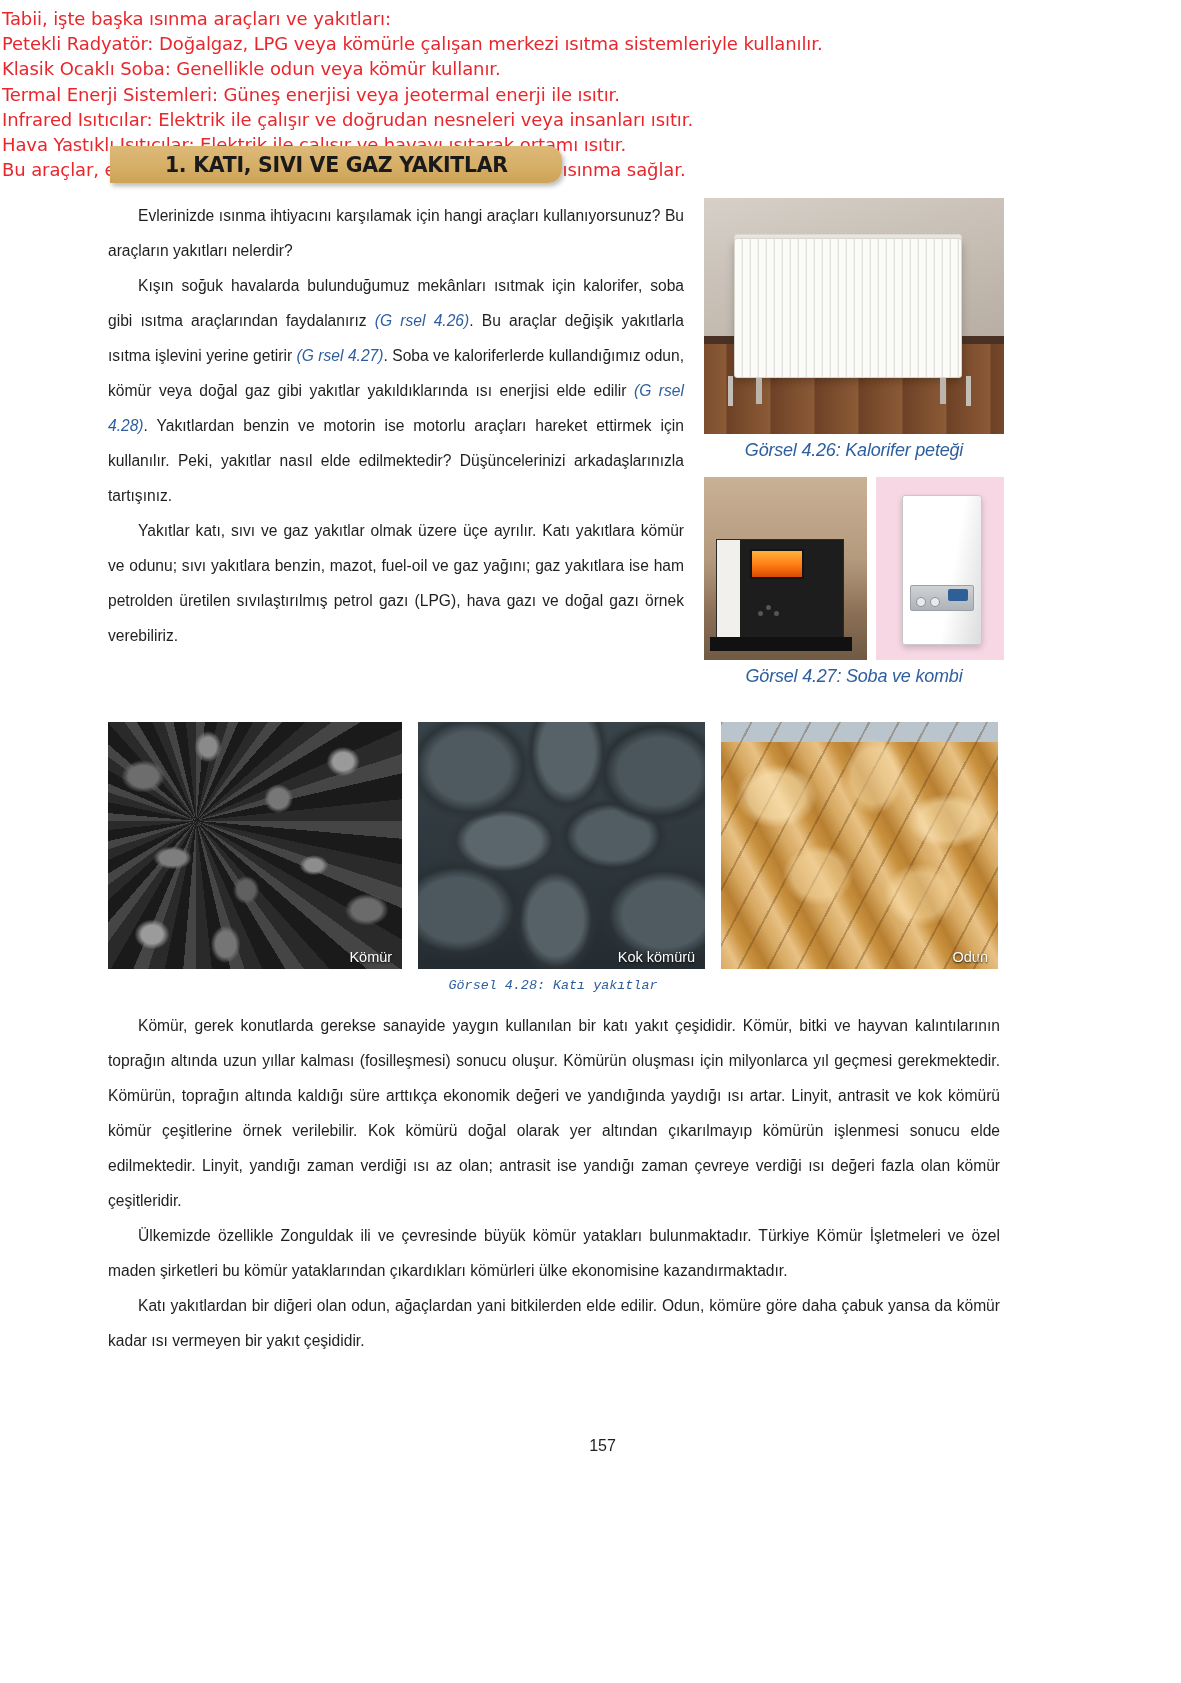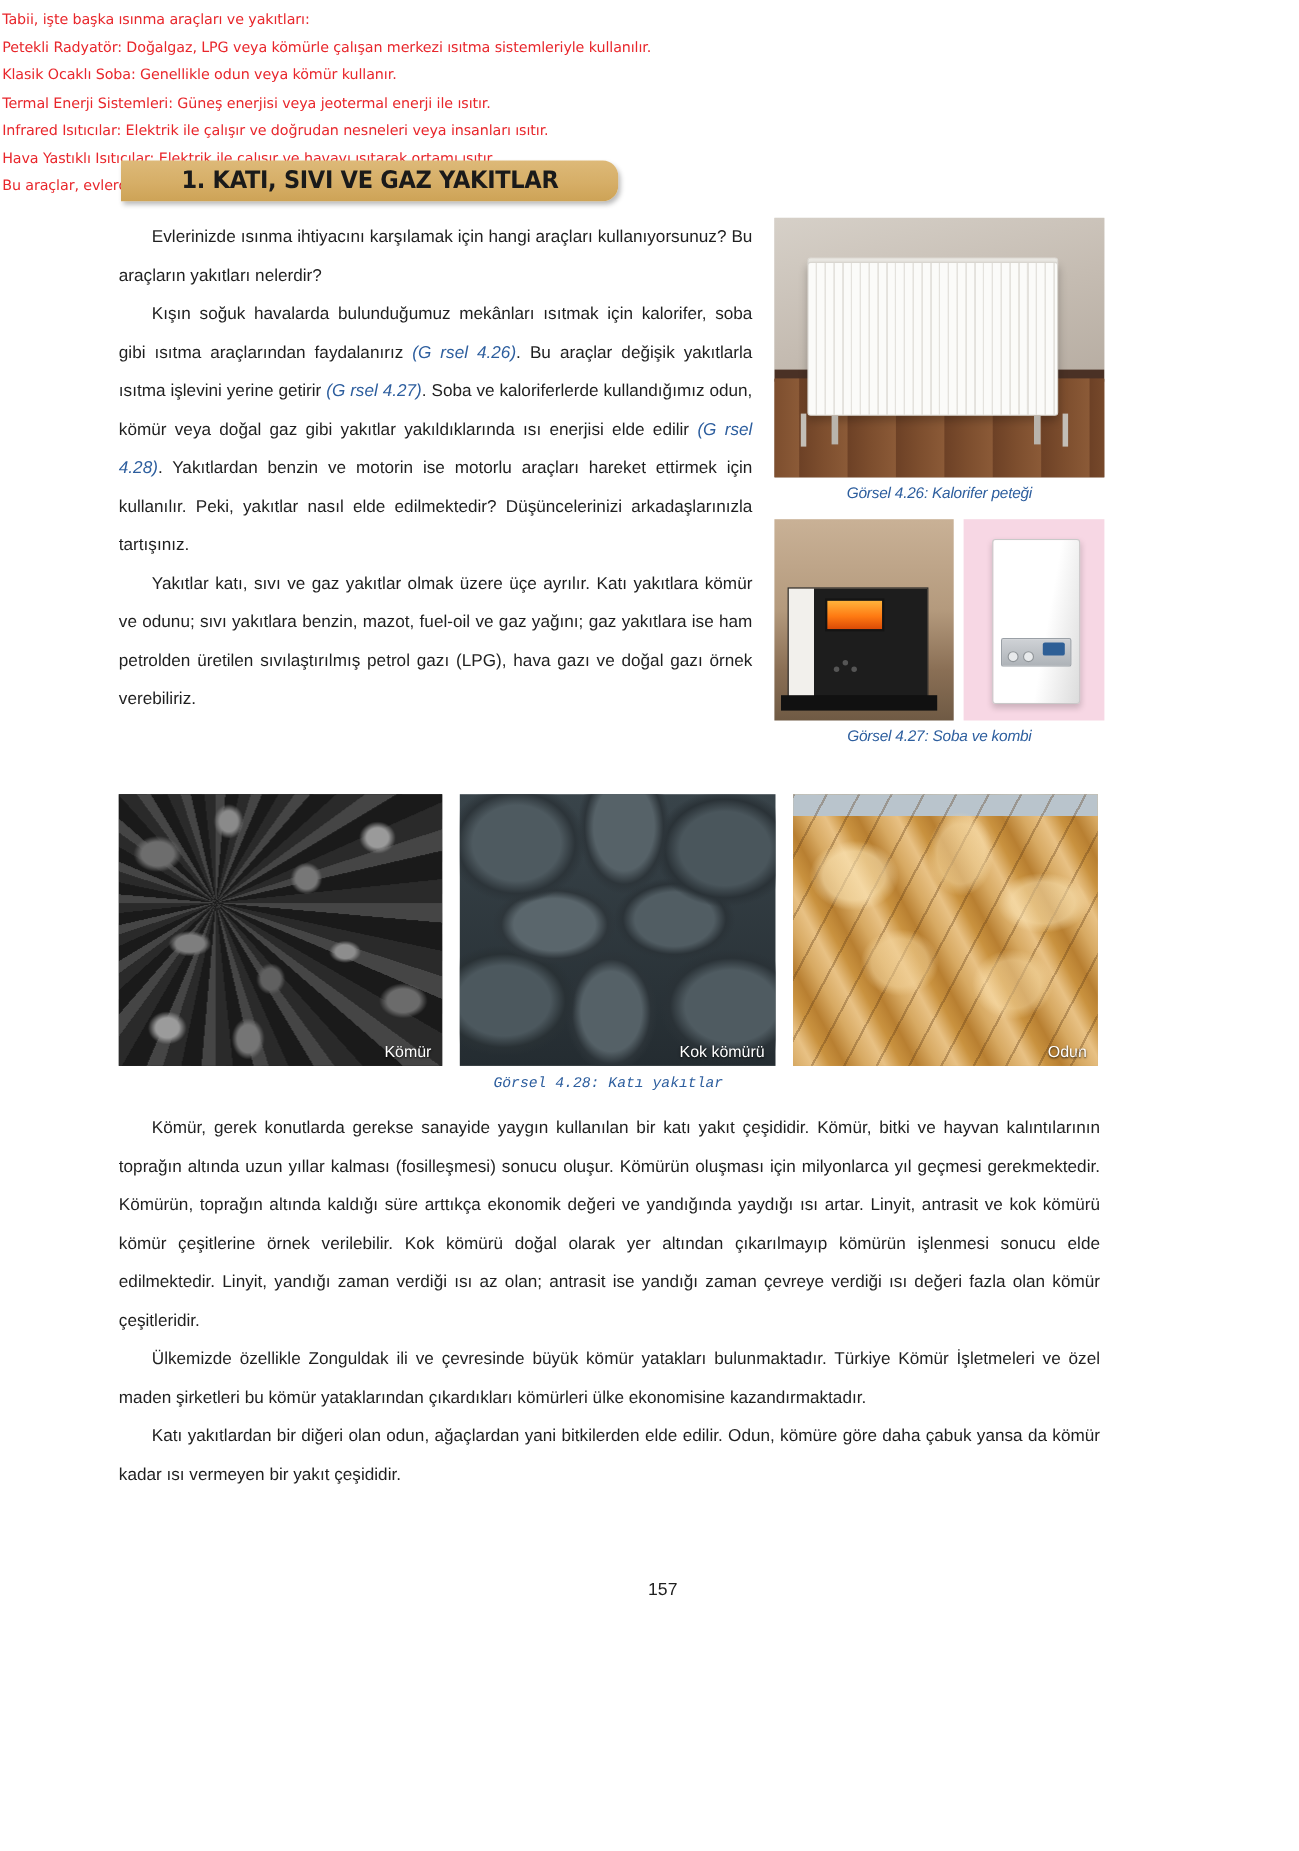--- a/index.html
+++ b/index.html
@@ -18,21 +18,21 @@
 
   
   .red-block {
     position: absolute;
     top: 6px; left: 2px; right: 10px;
     z-index: 4;
     pointer-events: none;
   }
   .red-line {
     font-family: "DejaVu Sans", sans-serif;
-    font-size: 13px;
+    font-size: 18px;
     line-height: 25.2px;
     color: #e8262b;
     white-space: nowrap;
     letter-spacing: -0.1px;
   }
 
   
   .title-banner {
     position: absolute;
     left: 98px;
@@ -93,21 +93,21 @@
   .ref {
     color: #2d5e9e;
     font-style: italic;
   }
 
   
   .fig { position: relative; }
   .fig-caption {
     font-family: "Liberation Sans", sans-serif;
     font-style: italic;
-    font-size: 14px;
+    font-size: 18px;
     color: #2d5e9e;
     text-align: center;
     margin-top: 6px;
     letter-spacing: -0.2px;
   }
 
   
   .radiator-photo {
     width: 300px; height: 236px;
     position: relative;

